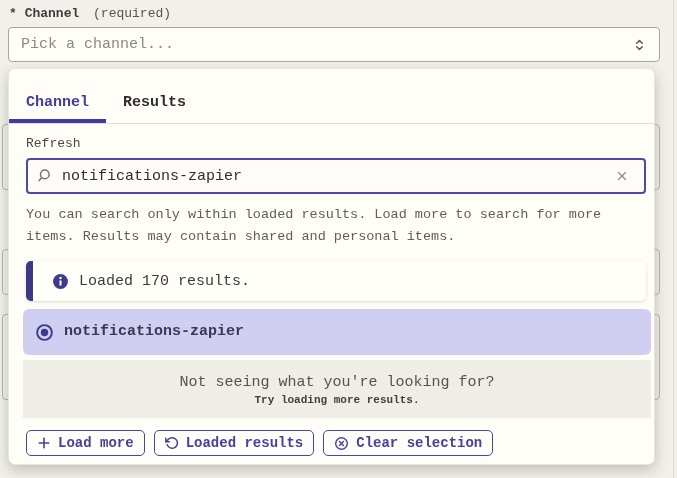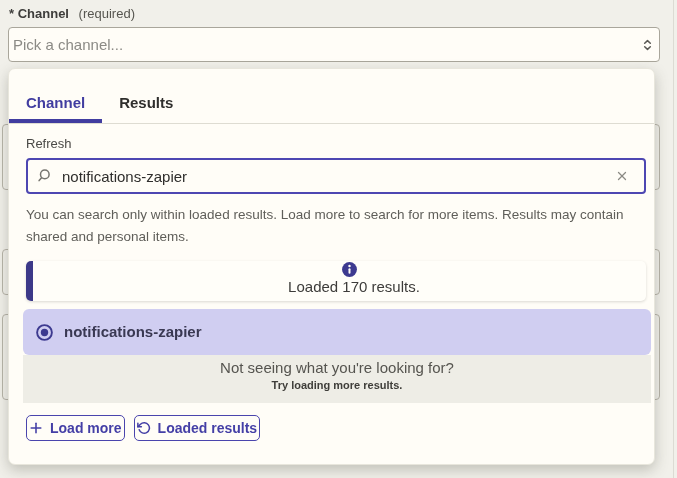--- a/index.html
+++ b/index.html
@@ -4,40 +4,40 @@
 <style>
   * { box-sizing: border-box; margin: 0; padding: 0; }
   html,body { width:677px; height:478px; }
   body {
     font-family: "Liberation Sans", sans-serif;
     background:#f1f0ea;
     position:relative;
     overflow:hidden;
     color:#403f3d;
   }
-  .page { position:absolute; inset:0; }
+  .page { position:absolute; inset:0;font-family:Liberation Mono, monospace; }
 
   
   .bg-field { position:absolute; left:2px; width:658px; border:1px solid #b7b4a9; border-radius:4px; z-index:0; }
   .bg-field.f1 { top:124px; height:66px; }
   .bg-field.f2 { top:249px; height:46px; }
   .bg-field.f3 { top:314px; height:86px; }
   .page-edge { position:absolute; top:0; right:3px; width:1px; height:478px; background:#dcdbd3; z-index:0; }
 
   
   .field-label-row { position:absolute; top:6px; left:9px; font-size:13px; z-index:1; }
   .field-label-row .req-mark { color:#403f3d; font-weight:700; }
   .field-label-row .lbl { font-weight:700; color:#3d3c3a; }
   .field-label-row .req-note { color:#575650; margin-left:6px; font-weight:400; }
 
   
   .select-box {
     position:absolute; top:27px; left:8px; width:652px; height:35px;
     background:#fffdf7; border:1px solid #a9a69b; border-radius:4px;
-    display:flex; align-items:center; padding:0 4px; z-index:1; cursor:pointer;
+    display:flex; align-items:center; padding:0 12px; z-index:1; cursor:pointer;
   }
   .select-box .placeholder { color:#8b8a85; font-size:15px; flex:1; }
   .select-box svg { flex:none; }
 
   
   .panel {
     position:absolute; top:68px; left:8px; width:647px; height:397px;
     background:#fffdf7; border:1px solid #e8e6dc; border-radius:7px;
     box-shadow:0 5px 14px rgba(70,68,55,.28);
     z-index:2; overflow:hidden;
@@ -62,46 +62,46 @@
     font-family:inherit; outline:none;
   }
   .search-icon { position:absolute; left:10px; top:10px; }
   .clear-x { position:absolute; right:9px; top:9px; background:none; border:none; cursor:pointer; padding:2px; }
 
   .help-text { margin-top:10px; width:615px; font-size:13.5px; line-height:1.6; color:#5f5e59; }
 
   .info-banner {
     position:relative; margin-top:14px; width:620px; height:40px;
     background:#fffef9; border-radius:5px; box-shadow:0 1px 3px rgba(0,0,0,.15);
-    display:flex; align-items:center; padding-left:26px; overflow:hidden;flex-direction:column;
+    display:flex; align-items:center; padding-left:26px; overflow:hidden;
   }
   .info-banner .bar { position:absolute; left:0; top:0; bottom:0; width:7px; background:#3c3989; }
   .info-banner .txt { margin-left:10px; font-size:15px; color:#3d3c3a; }
 
   .result-item {
     margin-top:8px; margin-left:-3px; width:628px; height:46px;
     background:#d0cef1; border-radius:6px;
     display:flex; align-items:center; padding:0 12px; cursor:pointer;
   }
   .result-item .radio { flex:none; margin-right:10px; }
   .result-title { font-size:15px; font-weight:700; color:#3a3953; line-height:1.25; }
   .result-sub { font-size:13px; color:#8c8b95; line-height:1.3; }
 
   .hint-box {
-    margin-left:-3px; width:628px;
-    background:#eeede6; padding:4px 10px 12px; text-align:center;
+    margin-top:5px; margin-left:-3px; width:628px;
+    background:#eeede6; padding:14px 10px 12px; text-align:center;
   }
   .hint-line1 { font-size:15px; color:#55544f; }
   .hint-line2 { font-size:11px; font-weight:700; color:#3f3e3a; margin-top:3px; }
 
   .actions { margin-top:12px; display:flex; gap:9px; }
   .action-btn {
     height:26px; display:inline-flex; align-items:center; gap:7px;
     background:#fffdf7; border:1.5px solid #4a45ad; border-radius:5px;
-    padding:0 2px; font-size:14px; font-weight:700; color:#443fa6;
+    padding:0 10px; font-size:14px; font-weight:700; color:#443fa6;
     cursor:pointer; font-family:inherit;
   }
   .action-btn svg { flex:none; }
 </style>
 </head>
 <body>
 
 <div class="page">
 
   <div class="bg-field f1"></div>
@@ -186,17 +186,25 @@
         </button>
 
         <button class="action-btn">
           <svg width="14" height="14" viewBox="0 0 24 24" fill="none" stroke="#443fa6" stroke-width="2.6" stroke-linecap="round" stroke-linejoin="round">
             <polyline points="1.5 4 1.5 10 7.5 10"></polyline>
             <path d="M3.8 15a9 9 0 1 0 2.1-9.4L1.5 10"></path>
           </svg>
           <span>Loaded results</span>
         </button>
 
+        <button class="action-btn">
+          <svg width="15" height="15" viewBox="0 0 16 16" fill="none" stroke="#443fa6" stroke-width="1.5" stroke-linecap="round">
+            <circle cx="8" cy="8" r="6.2"></circle>
+            <line x1="5.9" y1="5.9" x2="10.1" y2="10.1"></line>
+              <line x1="10.1" y1="5.9" x2="5.9" y2="10.1"></line>
+          </svg>
+          <span>Clear selection</span>
+        </button>
 
       </div>
     </div>
   </div>
 </div>
 
 </body></html>

